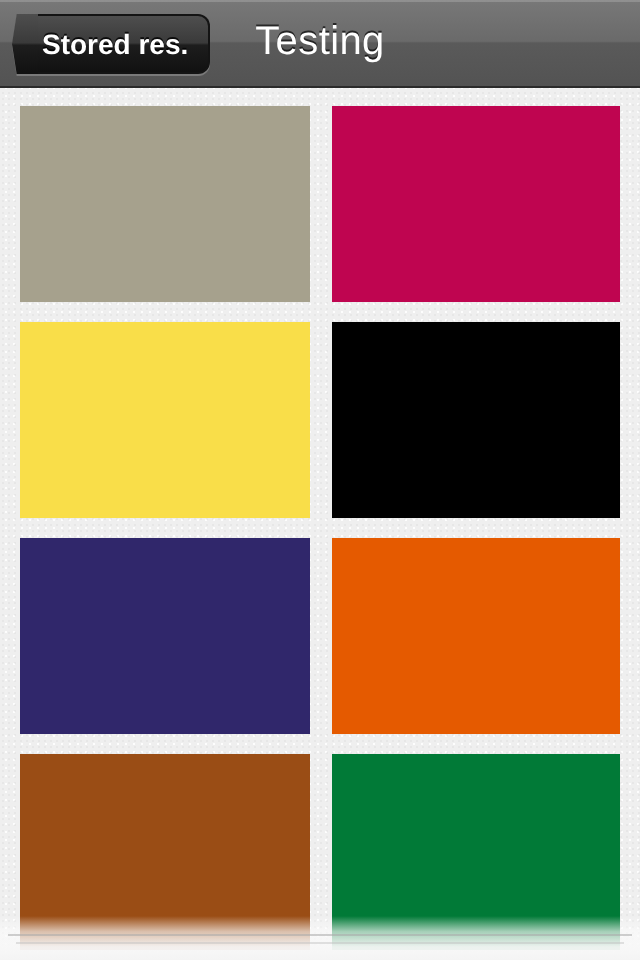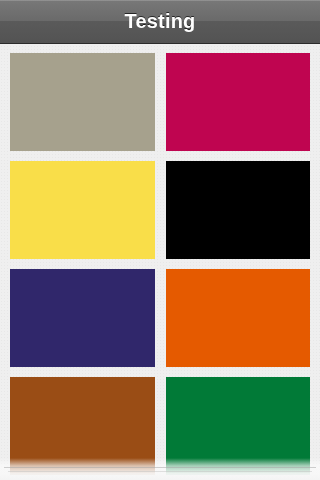--- a/index.html
+++ b/index.html
@@ -44,21 +44,21 @@
     display:flex;
     align-items:center;
     z-index:5;
   }
 
   .nav-title {
     position:absolute;
     left:0; right:0;
     text-align:center;
     font-size:20px;
-    font-weight:bold;
+    font-weight:normal;
     color:#ffffff;
     letter-spacing:.2px;
     text-shadow:0 -1px 0 rgba(0,0,0,.65);
     pointer-events:none;
   }
 
   
   .back-button {
     position:absolute;
     left:6px;
@@ -150,20 +150,26 @@
     z-index:4;
   }
 </style>
 </head>
 <body>
 
 <div id="app" style="background-color: rgb(239, 239, 239);">
 
   <div class="navbar">
 
+    <div class="back-button">
+      <span class="back-arrow"></span>
+      <span class="back-body">
+        <span class="back-label">Stored res.</span>
+      </span>
+    </div>
 
     <div class="nav-title">Testing</div>
   </div>
 
   <div class="grid">
       <div class="tile" style="background-color: rgb(166, 161, 141);"></div>
       <div class="tile" style="background-color: rgb(191, 5, 80);"></div>
       <div class="tile" style="background-color: rgb(249, 222, 73);"></div>
       <div class="tile" style="background-color: rgb(0, 0, 0);"></div>
       <div class="tile" style="background-color: rgb(48, 39, 107);"></div>

